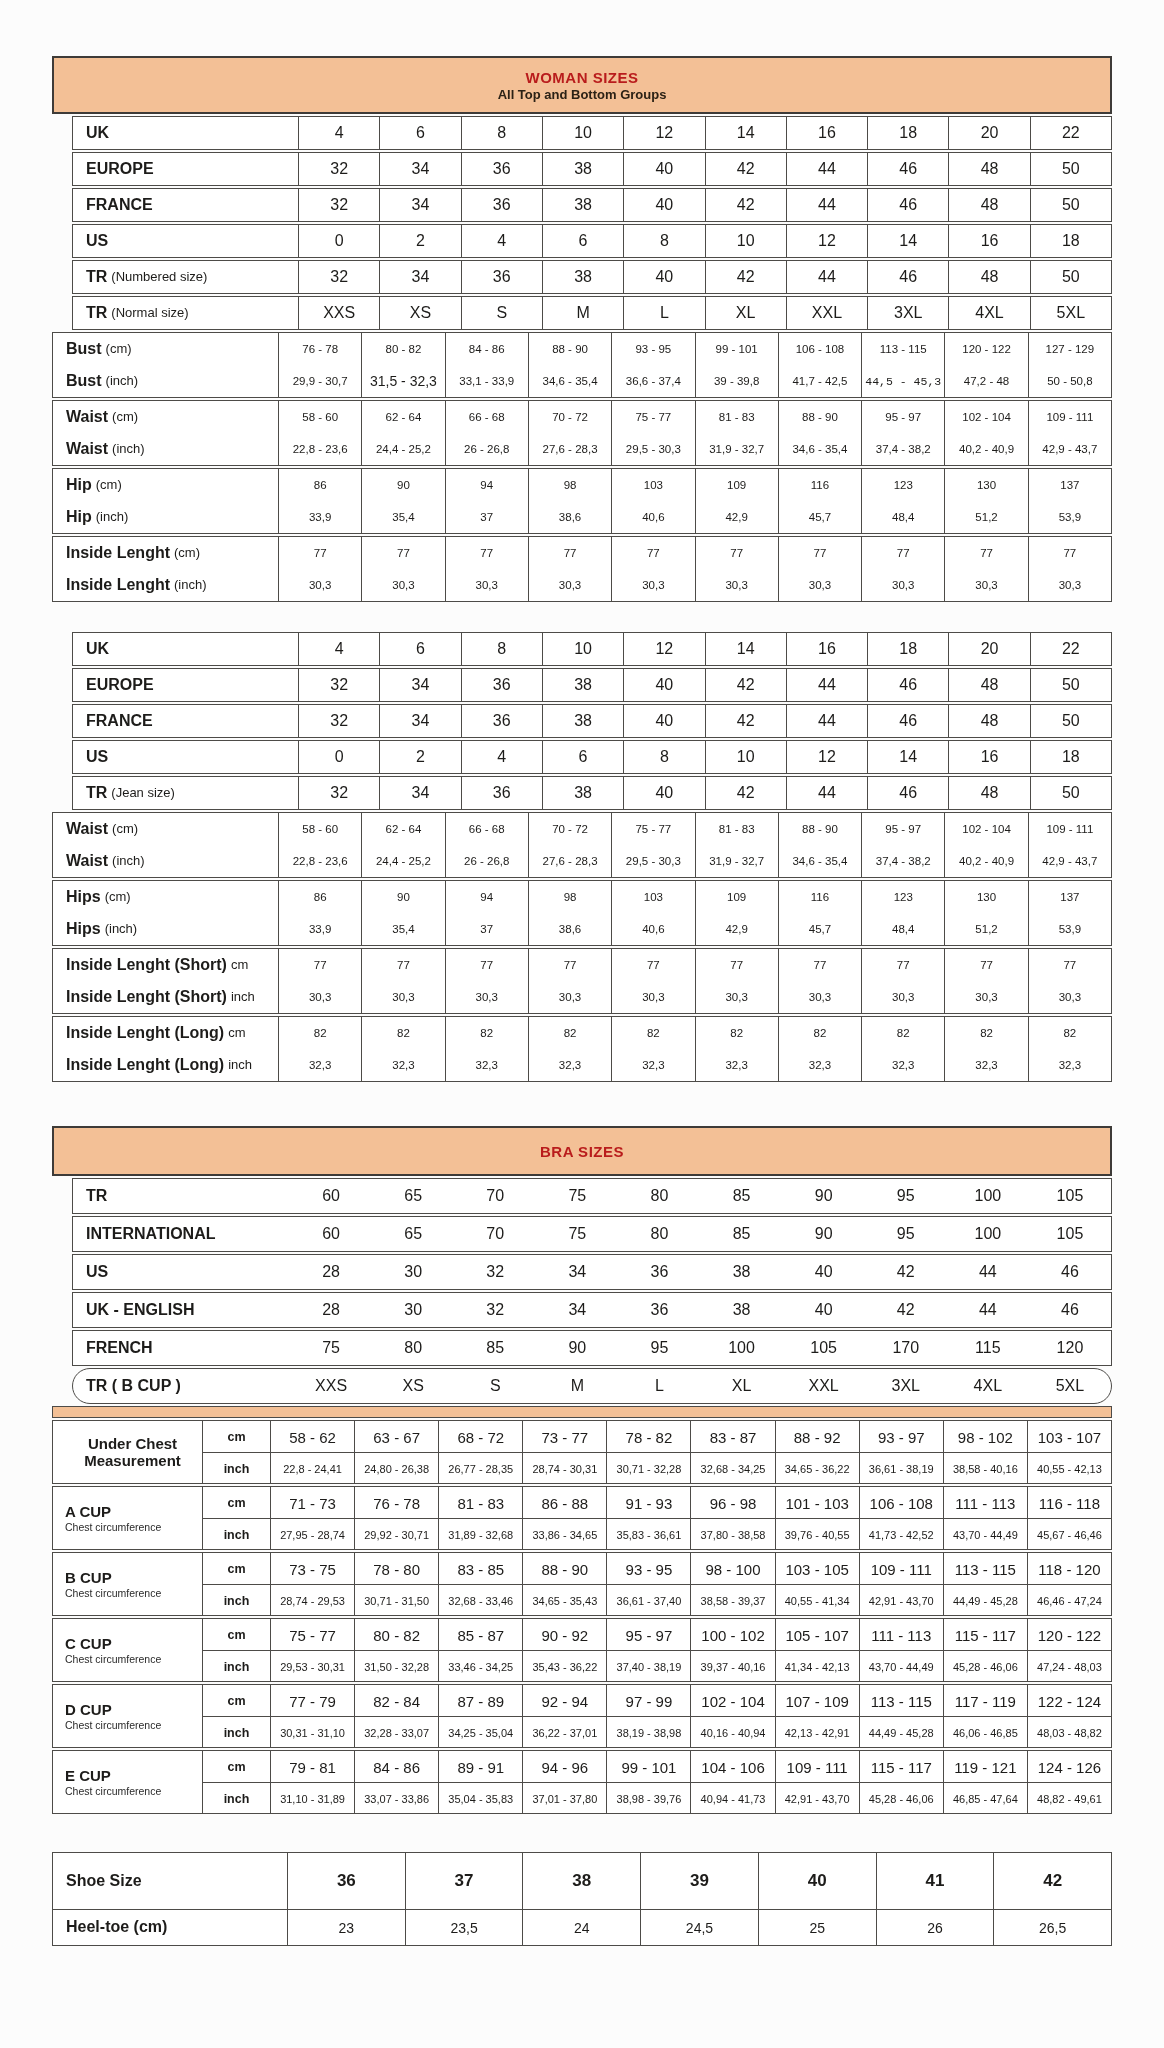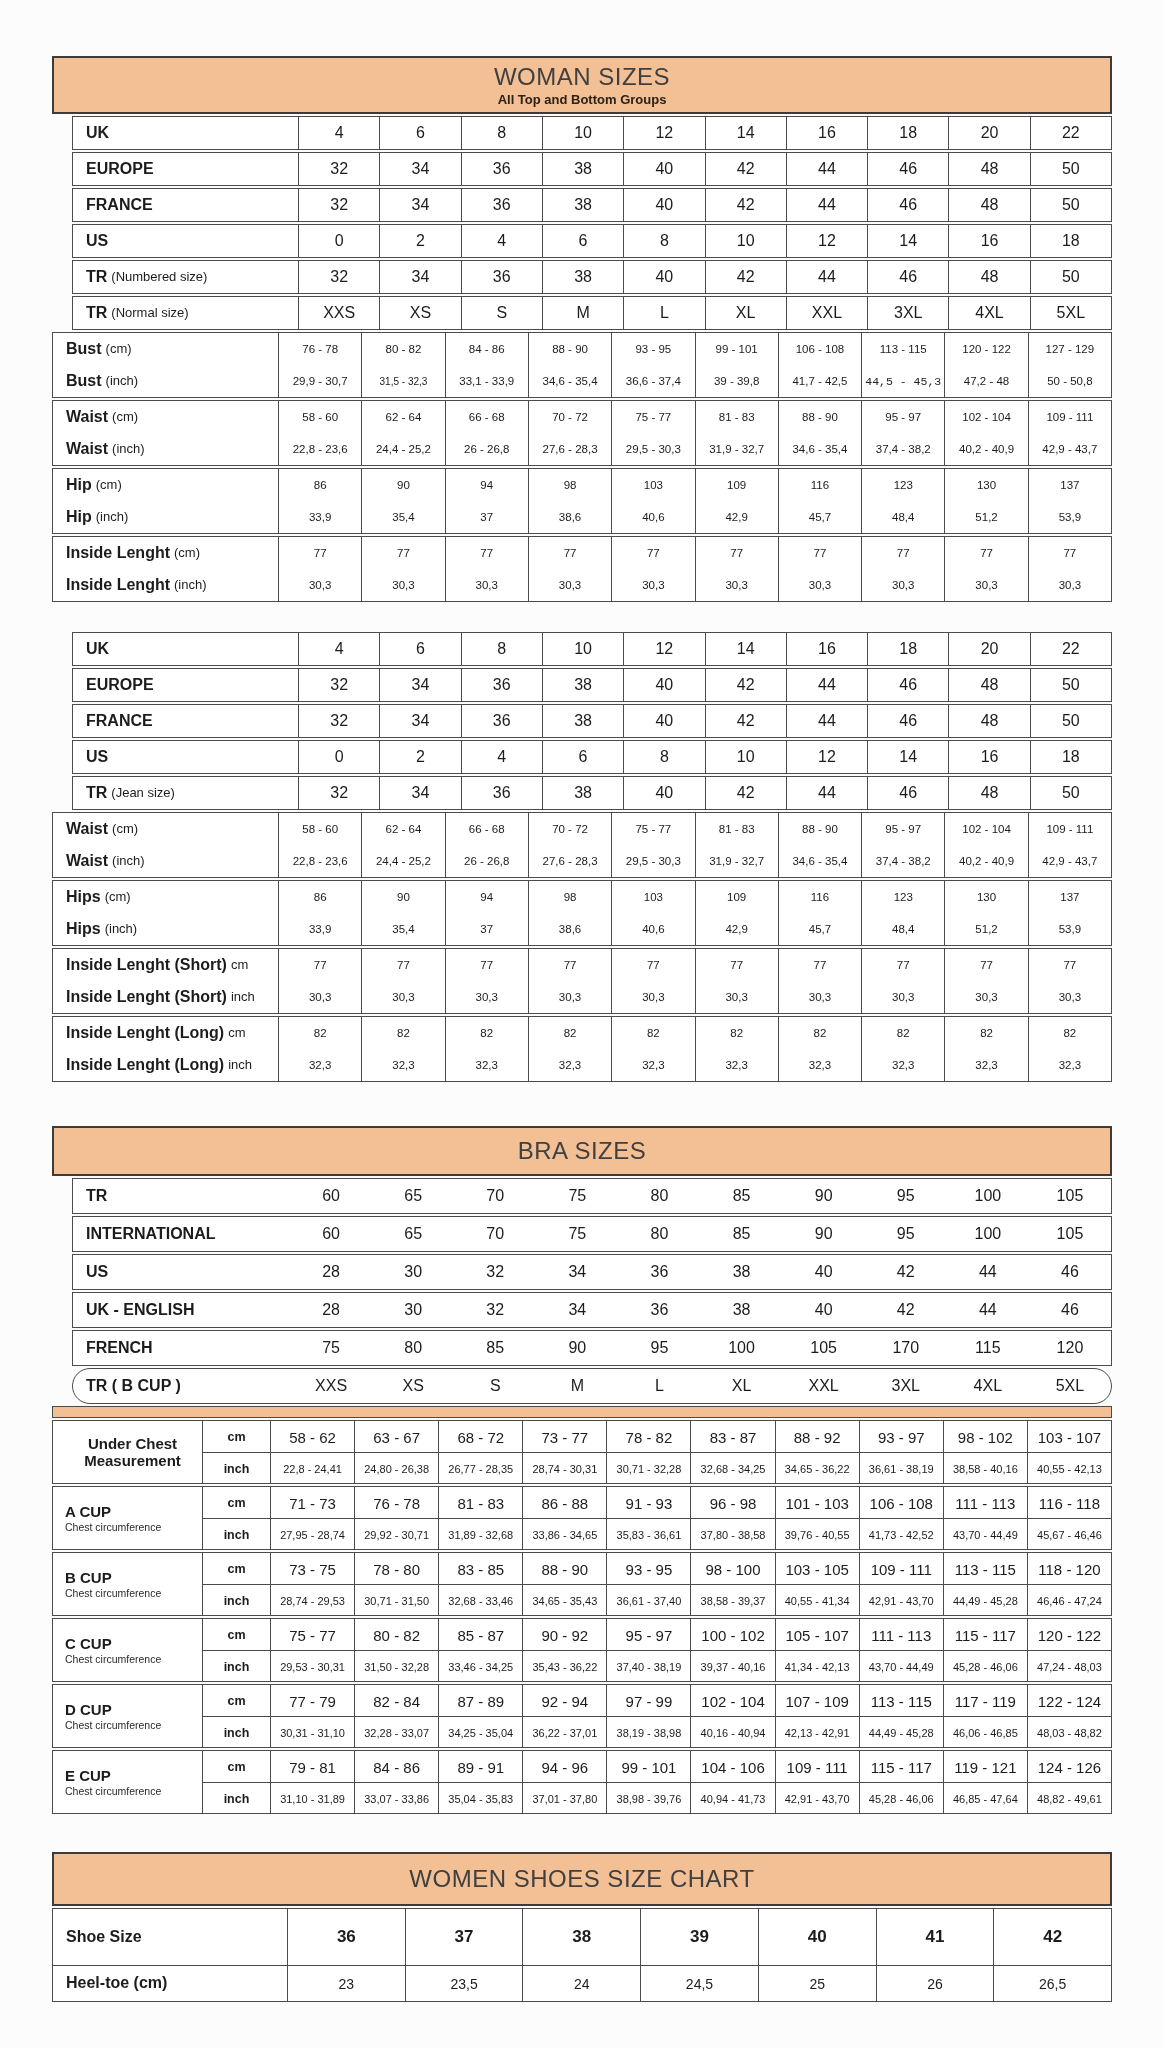--- a/index.html
+++ b/index.html
@@ -14,21 +14,21 @@
 
   
   .tbl-header{
     background:var(--peach);
     border:2px solid #3e3b38;
     box-sizing:border-box;
     display:flex;flex-direction:column;justify-content:center;align-items:center;
     text-align:center;
   }
   .tbl-title{
-    font-size:24px;font-weight:400;letter-spacing:.5px;color:#404040;
+    font-size:15px;font-weight:700;letter-spacing:.5px;color:#b91c1c;
   }
   .tbl-subtitle{
     font-size:13px;font-weight:700;color:#2b2115;margin-top:1px;
   }
 
   
   .row-box{
     border:1px solid #4d4b48;
     box-sizing:border-box;
     margin-top:2px;
@@ -213,21 +213,21 @@
           <div class="cell">99 - 101</div>
           <div class="cell">106 - 108</div>
           <div class="cell">113 - 115</div>
           <div class="cell">120 - 122</div>
           <div class="cell">127 - 129</div>
           <div class="cell label-cell">
             <span>Bust</span>
             <span class="label-note">(inch)</span>
           </div>
           <div class="cell in-val" style="font-size: 11.5px;">29,9 - 30,7</div>
-          <div class="cell in-val" style="font-size: 10px;">31,5 - 32,3</div>
+          <div class="cell in-val" style="font-size: 14px;">31,5 - 32,3</div>
           <div class="cell in-val" style="font-size: 11.5px;">33,1 - 33,9</div>
           <div class="cell in-val" style="font-size: 11.5px;">34,6 - 35,4</div>
           <div class="cell in-val" style="font-size: 11.5px;">36,6 - 37,4</div>
           <div class="cell in-val" style="font-size: 11.5px;">39 - 39,8</div>
           <div class="cell in-val" style="font-size: 11.5px;">41,7 - 42,5</div>
           <div class="cell in-val" style="font-size: 11.5px; font-family: Liberation Mono, monospace;">44,5 - 45,3</div>
           <div class="cell in-val" style="font-size: 11.5px;">47,2 - 48</div>
           <div class="cell in-val" style="font-size: 11.5px;">50 - 50,8</div>
         </div>
         <div class="row-box cols-11 double inch">
@@ -786,23 +786,20 @@
           <div class="cell in-val r2">40,94 - 41,73</div>
           <div class="cell in-val r2">42,91 - 43,70</div>
           <div class="cell in-val r2">45,28 - 46,06</div>
           <div class="cell in-val r2">46,85 - 47,64</div>
           <div class="cell in-val r2">48,82 - 49,61</div>
         </div>
       </div>
   </section>
 
   <section class="gap38">
-    <div class="tbl-header h54">
-      <div class="tbl-title">WOMEN SHOES SIZE CHART</div>
-    </div>
     <div id="shoes-body">
         <div class="row-box cols-8 shoe-grid">
           <div class="cell label-cell">
             <span>Shoe Size</span>
           </div>
           <div class="cell shoe-size-val">36</div>
           <div class="cell shoe-size-val">37</div>
           <div class="cell shoe-size-val">38</div>
           <div class="cell shoe-size-val">39</div>
           <div class="cell shoe-size-val">40</div>

